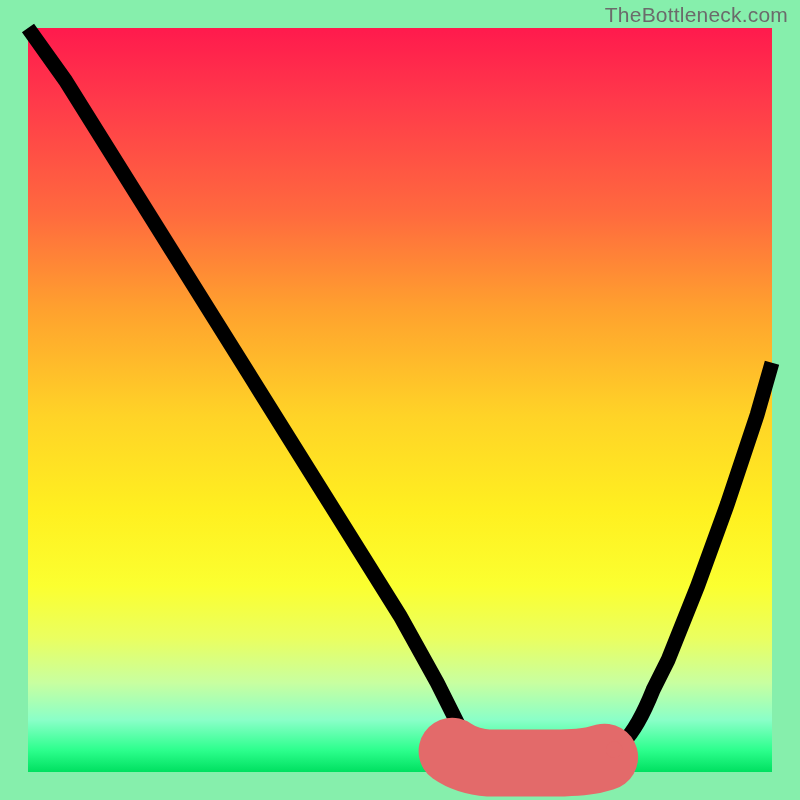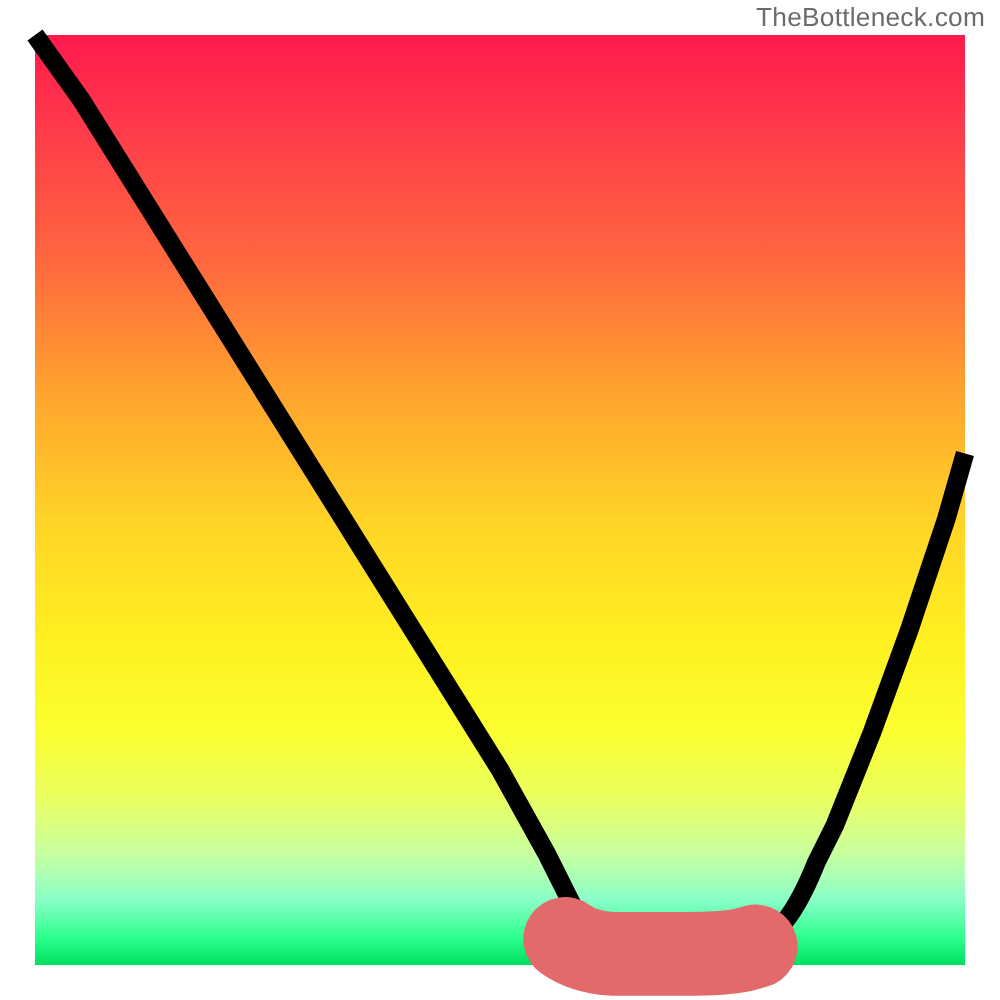--- a/index.html
+++ b/index.html
@@ -10,21 +10,21 @@
     background: #000;
     overflow: hidden;
     font-family: Arial, Helvetica, sans-serif;
   }
   .frame {
     position: absolute;
     top: 0;
     left: 0;
     width: 800px;
     height: 800px;
-    background: #ffffff;
+    background: #86efac;
   }
   .plot {
     position: absolute;
     top: 28px;
     left: 28px;
     width: 744px;
     height: 744px;
     background: linear-gradient(to bottom,
       #ff1a4d 0%,
       #ff3a4a 10%,

